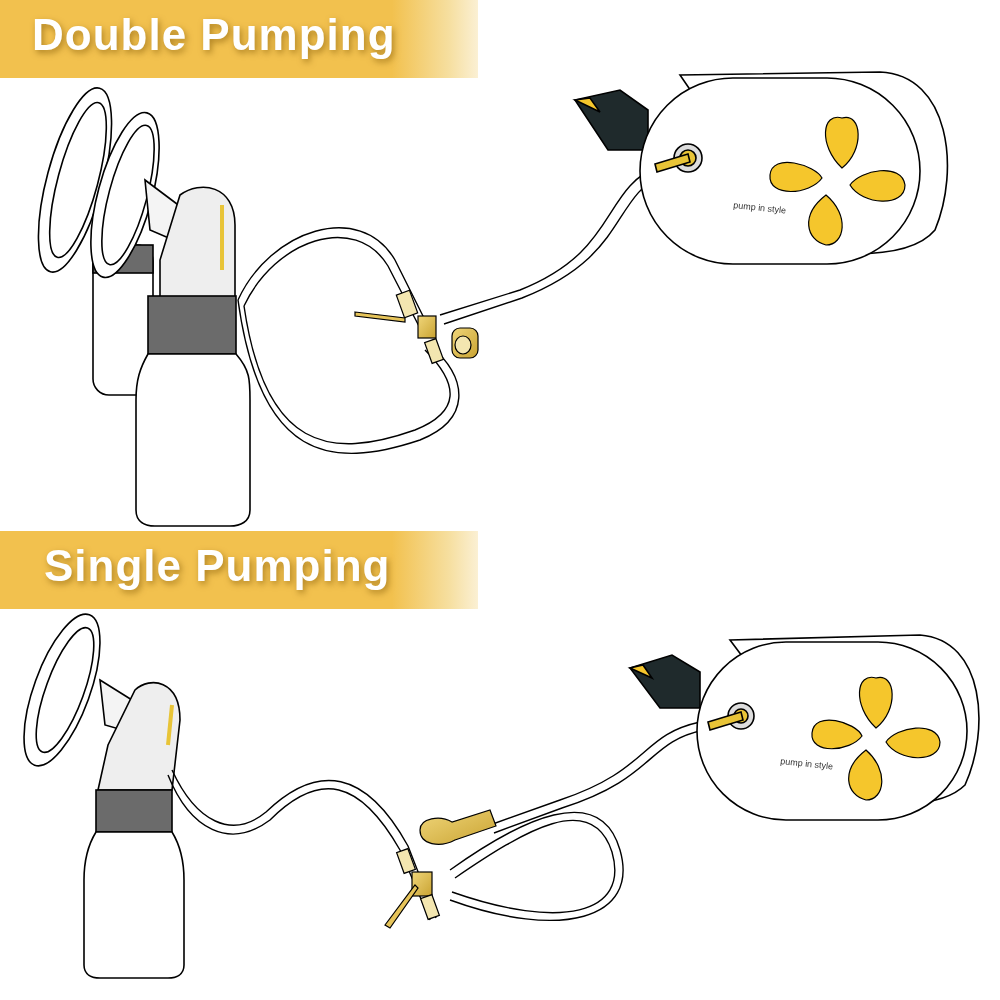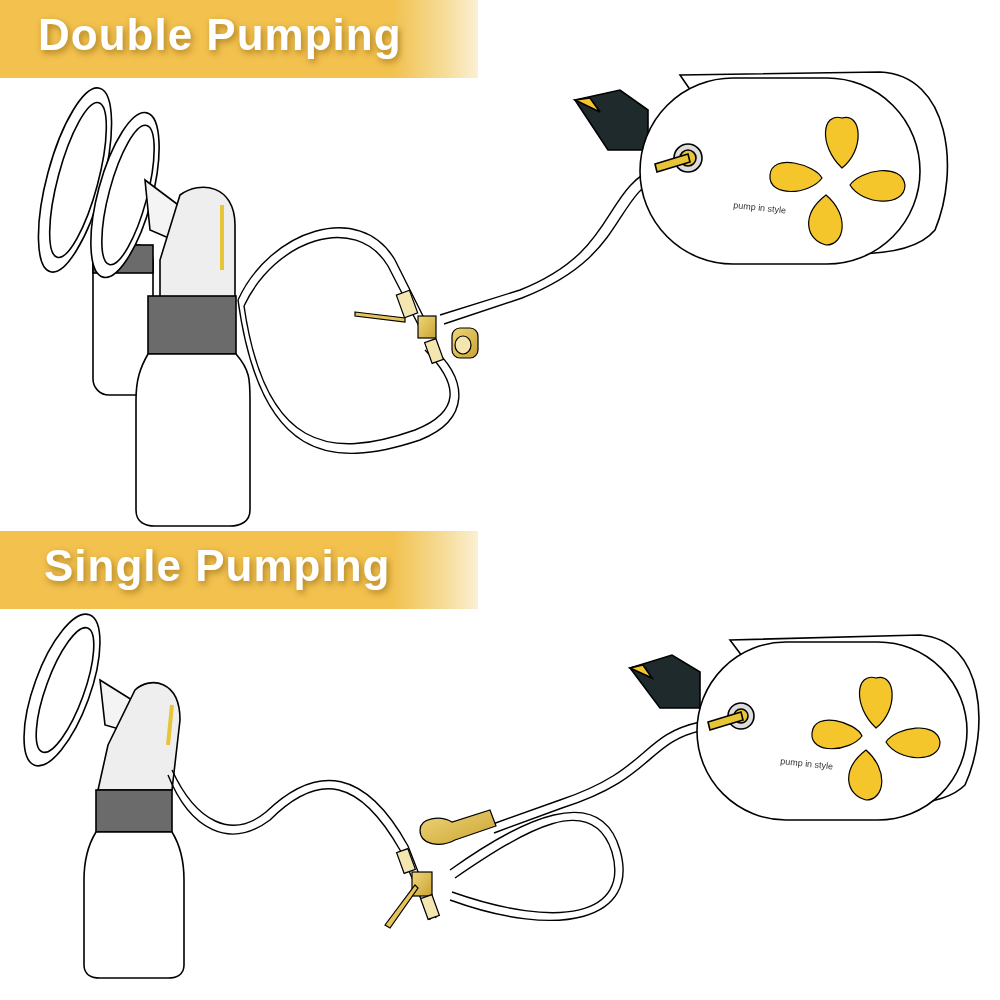--- a/index.html
+++ b/index.html
@@ -1,19 +1,19 @@
 <!DOCTYPE html>
 <html><head>
 <meta charset="utf-8">
 <style>
   html,body{margin:0;padding:0;background:#fff;}
   body{width:1000px;height:1000px;position:relative;overflow:hidden;font-family:"Liberation Sans",sans-serif;}
   .banner{position:absolute;left:0;height:78px;width:478px;
     background:linear-gradient(90deg,#f2c14e 0%,#f2c14e 82%,#f6dfa0 94%,#fbf0d4 100%);}
-  .banner .txt{position:absolute;left:38px;top:10px;font-size:44px;font-weight:bold;color:#fff;
+  .banner .txt{position:absolute;left:32px;top:10px;font-size:44px;font-weight:bold;color:#fff;
     text-shadow:2px 3px 6px rgba(120,80,0,0.55);letter-spacing:1px;font-family:"Liberation Sans",sans-serif;}
   #banner-double{top:0;}
   #banner-single{top:531px;}
   #banner-single .txt{left:44px;text-align:right;}
   svg{position:absolute;left:0;top:0;}
   .lbl{font-family:"Liberation Sans",sans-serif;font-size:9px;fill:#333;}
 </style>
 </head>
 <body>
 

